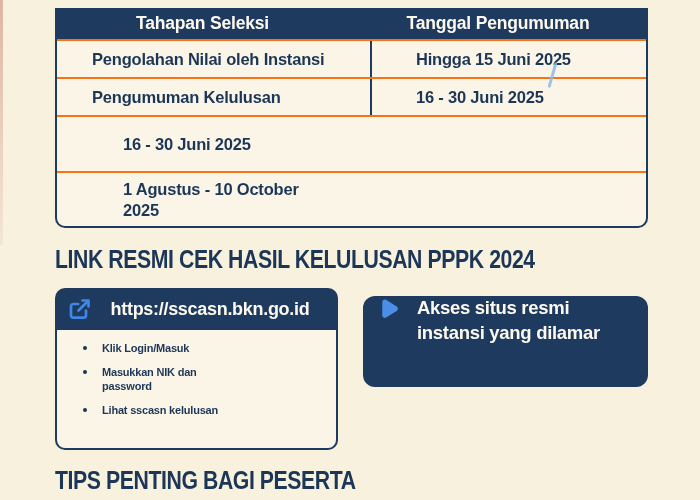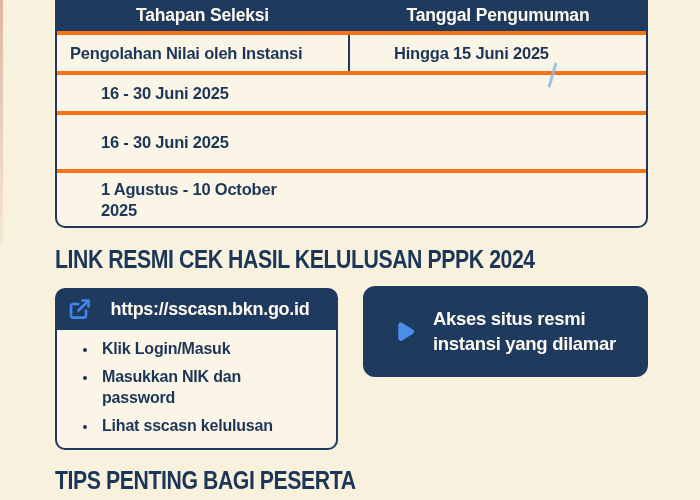--- a/index.html
+++ b/index.html
@@ -6,28 +6,28 @@
   html,body { width:700px; height:500px; overflow:hidden; }
   body {
     position:relative;
     background:#f8f1de;
     font-family:"Liberation Sans", sans-serif;
     color:#1c3657;
   }
 
   
   .tbl {
-    position:absolute; left:55px; top:0; width:593px;
+    position:absolute; left:55px; top:8px; width:593px;
     border:2px solid #1e3a5e; border-top:none;
     border-radius:0 0 10px 10px;
     overflow:hidden;
     background:#fbf5e7;
   }
   .tr { display:grid; grid-template-columns:293px 1fr; }
-  .tr + .tr { border-top:4px solid #f97316; }
+  .tr + .tr { border-top:2px solid #f97316;padding-left:22px; }
   .cell {
     display:flex; align-items:center;
     font-weight:bold; font-size:16.5px; letter-spacing:-0.2px;
     line-height:1.26; white-space:pre-line;
     color:#1c3657;
   }
   .c1 { border-right:2px solid #1e3a5e; padding-left:13px; padding-right:8px; }
   .c2 { padding-left:44px; padding-right:6px;border-radius:10px; }
   .tr-head { background:#1e3a5e; }
   .tr-head .cell { color:#fdf9ee; font-size:17.5px; justify-content:center; padding:0; }
@@ -61,32 +61,32 @@
   }
   .url-card-body {
     height:120px;
     border:2px solid #1e3a5e; border-top:none;
     border-radius:0 0 10px 10px;
     background:#fbf5e7;
     padding:9px 6px 0 0;
   }
   .url-card-body ul { list-style:disc; margin-left:41px; }
   .url-card-body li {
-    font-weight:bold; font-size:16px; letter-spacing:-0.2px;
+    font-weight:bold; font-size:11px; letter-spacing:-0.2px;
     line-height:1.28; white-space:pre-line;
     margin-bottom:8px; padding-left:4px;
   }
   .url-card-body li::marker { color:#1c3657; font-size:14px; }
 
   
   .callout {
-    position:absolute; left:363px; top:286px; width:285px; height:91px;
+    position:absolute; left:363px; top:296px; width:285px; height:91px;
     background:#1e3a5e; border-radius:12px;
-    display:flex; align-items:center;
-    padding-left:29px;
+    display:flex; align-items:flex-start;
+    padding-left:13px;
   }
   .callout .play-ico { width:23px; height:25px; flex:0 0 auto; }
   .callout-text {
     margin-left:18px;
     color:#fdf9ee; font-weight:bold; font-size:18.5px; letter-spacing:-0.3px;
     line-height:1.35; white-space:pre-line;
   }
 
   
   .pen-mark {
@@ -108,20 +108,21 @@
 <div class="tbl">
   <div class="tr tr-head">
     <div class="cell c1 h-head">Tahapan Seleksi</div>
     <div class="cell h-head">Tanggal Pengumuman</div>
   </div>
   <div class="tr">
     <div class="cell c1 h-s">Pengolahan Nilai oleh Instansi</div>
     <div class="cell c2 h-s">Hingga 15 Juni 2025</div>
   </div>
   <div class="tr">
+    <div class="cell c1 h-s">Pengumuman Kelulusan</div>
     <div class="cell c2 h-s">16 - 30 Juni 2025</div>
   </div>
   <div class="tr">
     <div class="cell c2 h-m">16 - 30 Juni 2025</div>
   </div>
   <div class="tr">
     <div class="cell c2 h-m2">1 Agustus - 10 October
 2025</div>
   </div>
 </div>

